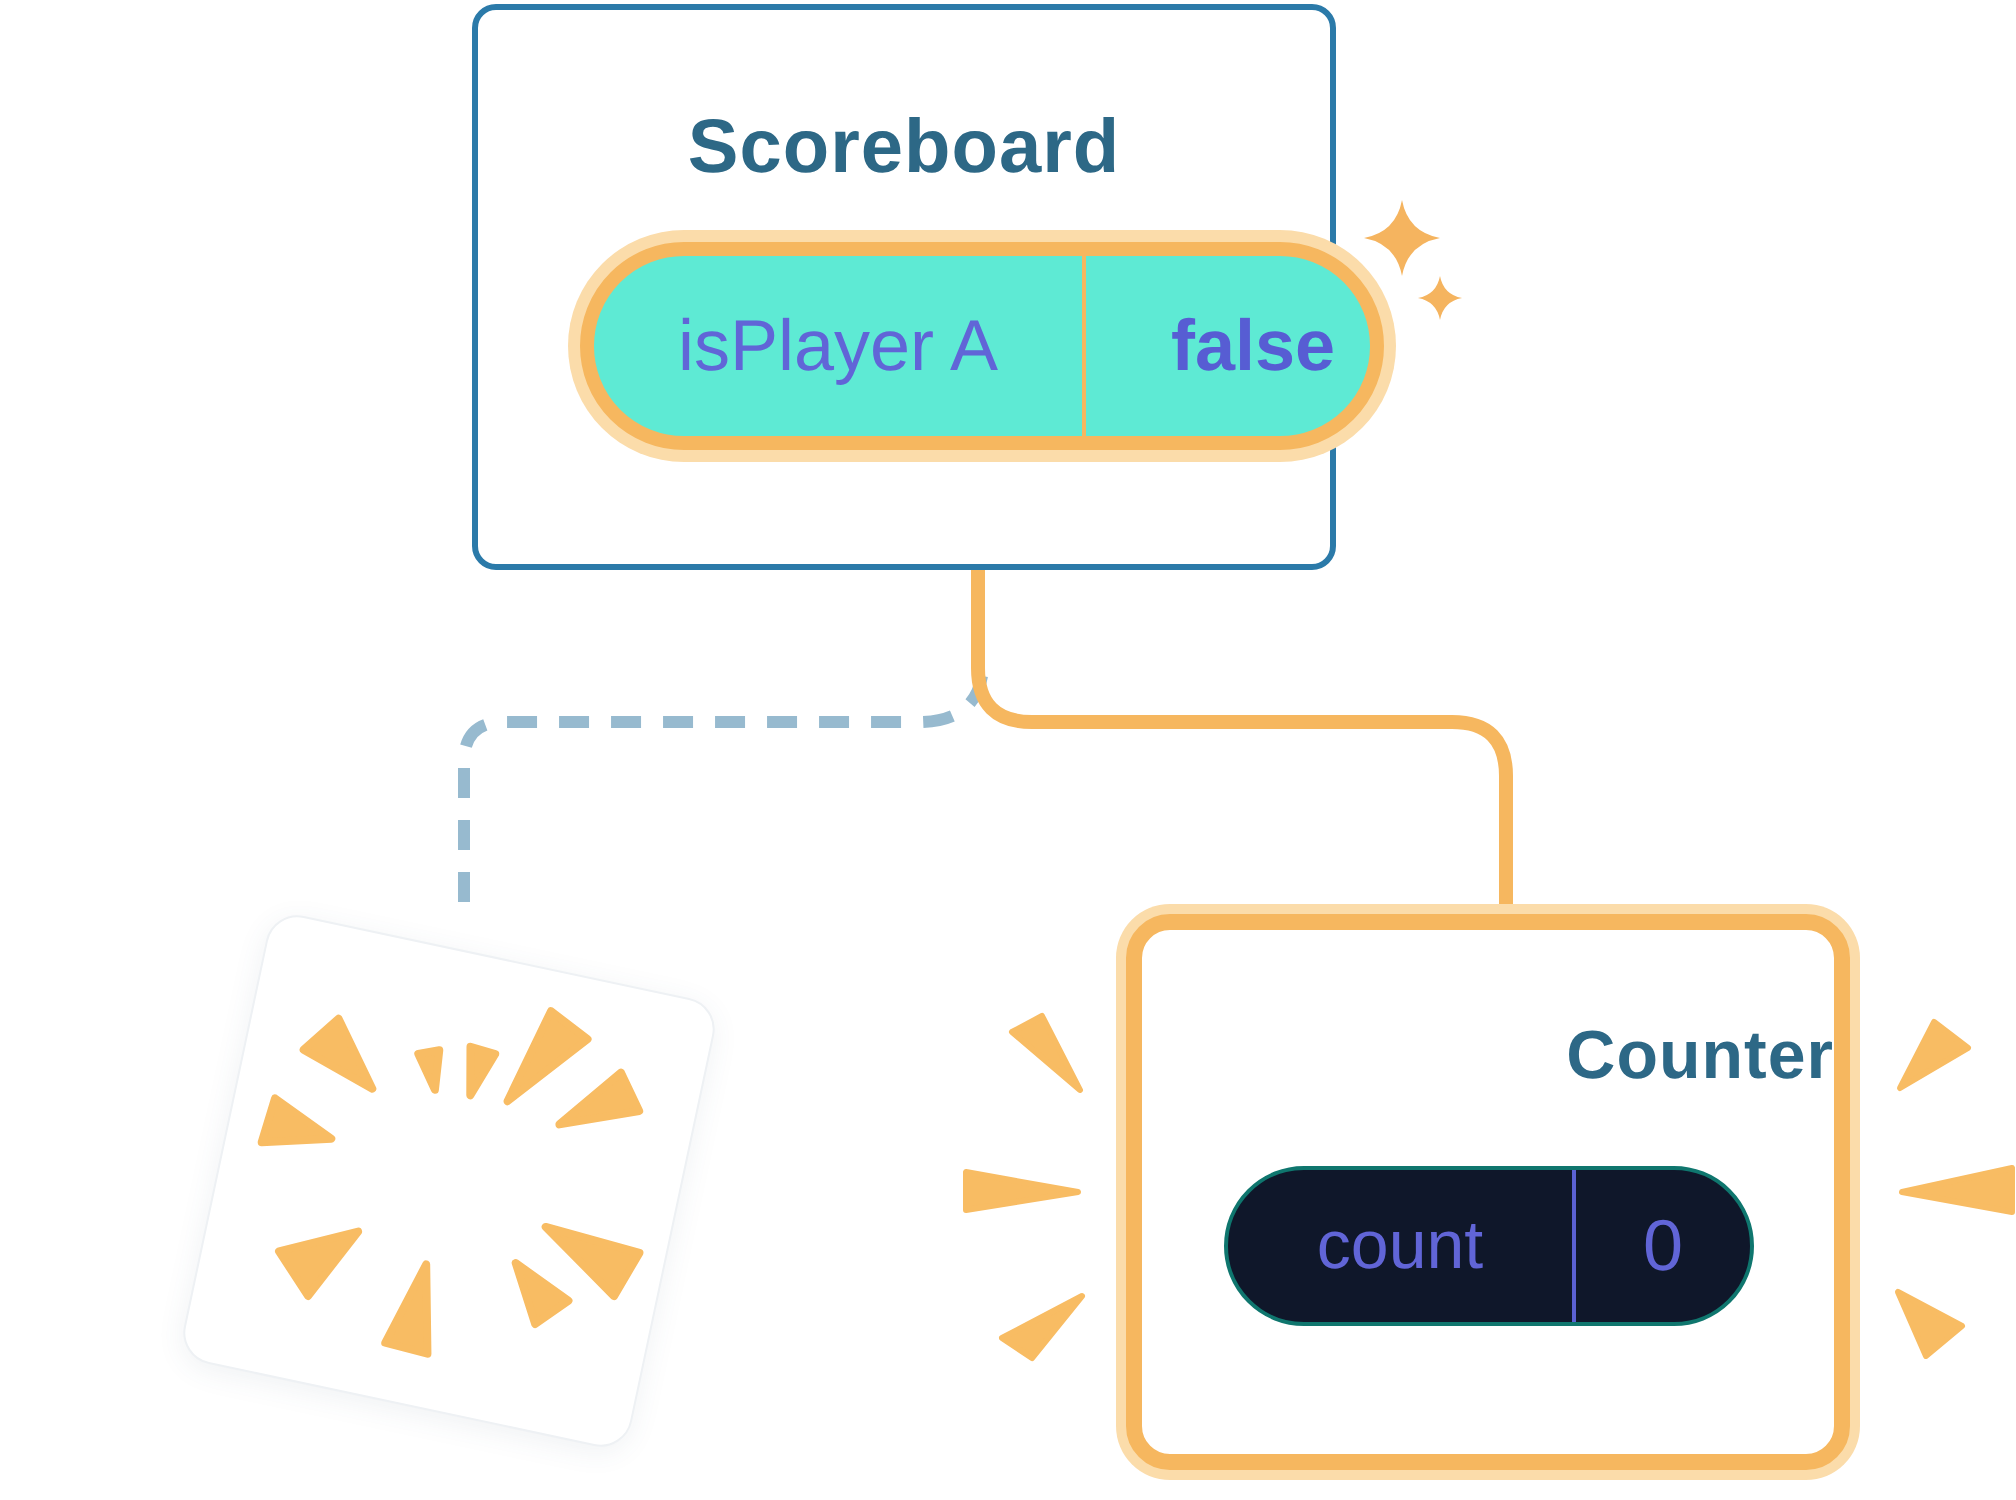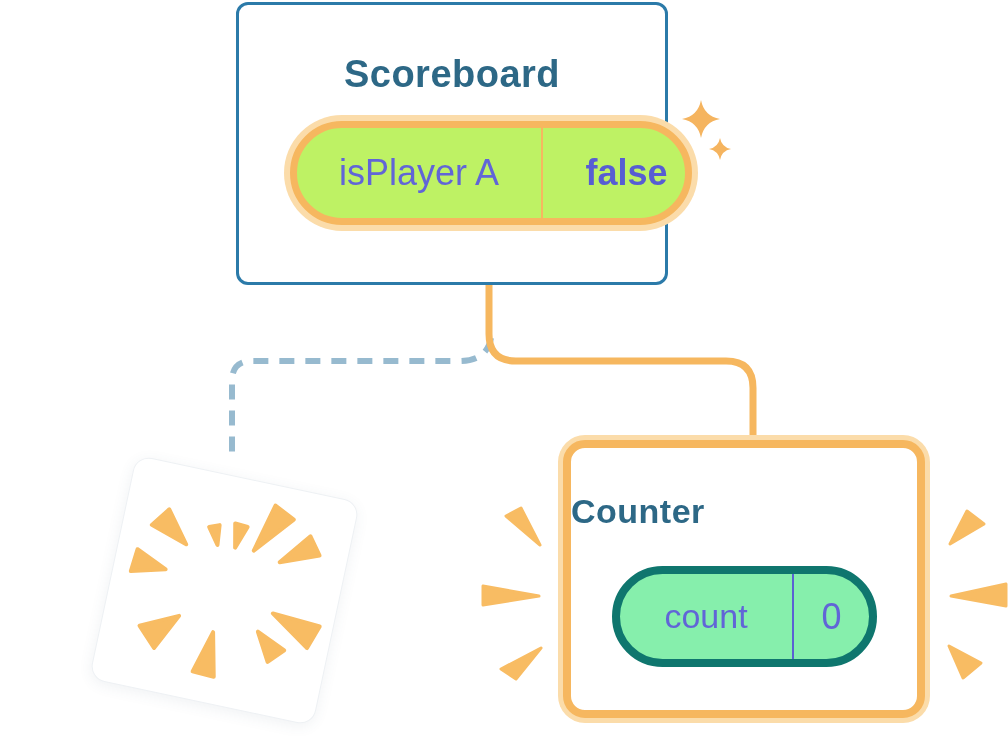--- a/index.html
+++ b/index.html
@@ -37,21 +37,21 @@
     margin-top: 48px;
     font-size: 38px;
     font-weight: 600;
     color: #2d6886;
     letter-spacing: 0.5px;
   }
   .sb-pill {
     position: absolute;
     left: 51px; top: 116px;
     width: 402px; height: 104px;
-    background: #bef264;
+    background: #5eead4;
     border: 7px solid #f6b75f;
     border-radius: 52px;
     box-shadow: 0 0 0 6px #fbdcaa;
     display: flex;
     align-items: stretch;
     overflow: hidden;
   }
   .sb-pill .state-name {
     width: 244px;
     display: flex; align-items: center; justify-content: center;
@@ -64,40 +64,40 @@
     display: flex; align-items: center; justify-content: center;
     font-size: 36px;
     font-weight: 700;
     color: #575dd3;
     padding-left: 25px;
   }
 
   
   .counter-card {
     position: absolute;
-    left: 563px; top: 440px;
+    left: 563px; top: 457px;
     width: 362px; height: 278px;
     background: #ffffff;
     border: 8px solid #f6b75f;
     border-radius: 22px;
     box-shadow: 0 0 0 5px #fbdcaa;
     display: flex;
     flex-direction: column;
-    align-items: flex-start;
+    align-items: flex-end;
   }
   .counter-card .card-title {
     margin-top: 44px;
     font-size: 34px;
   }
   .cnt-pill {
     position: absolute;
     left: 41px; top: 118px;
-    width: 265px; height: 101px;
-    background: #86efac;
-    border: 8px solid #0f766e;
+    width: 265px; height: 80px;
+    background: #0f172a;
+    border: 2px solid #0f766e;
     border-radius: 52px;
     display: flex;
     align-items: stretch;
     overflow: hidden;
   }
   .cnt-pill .state-name {
     width: 172px;
     display: flex; align-items: center; justify-content: center;
     font-size: 34px;
     color: #6165d7;

